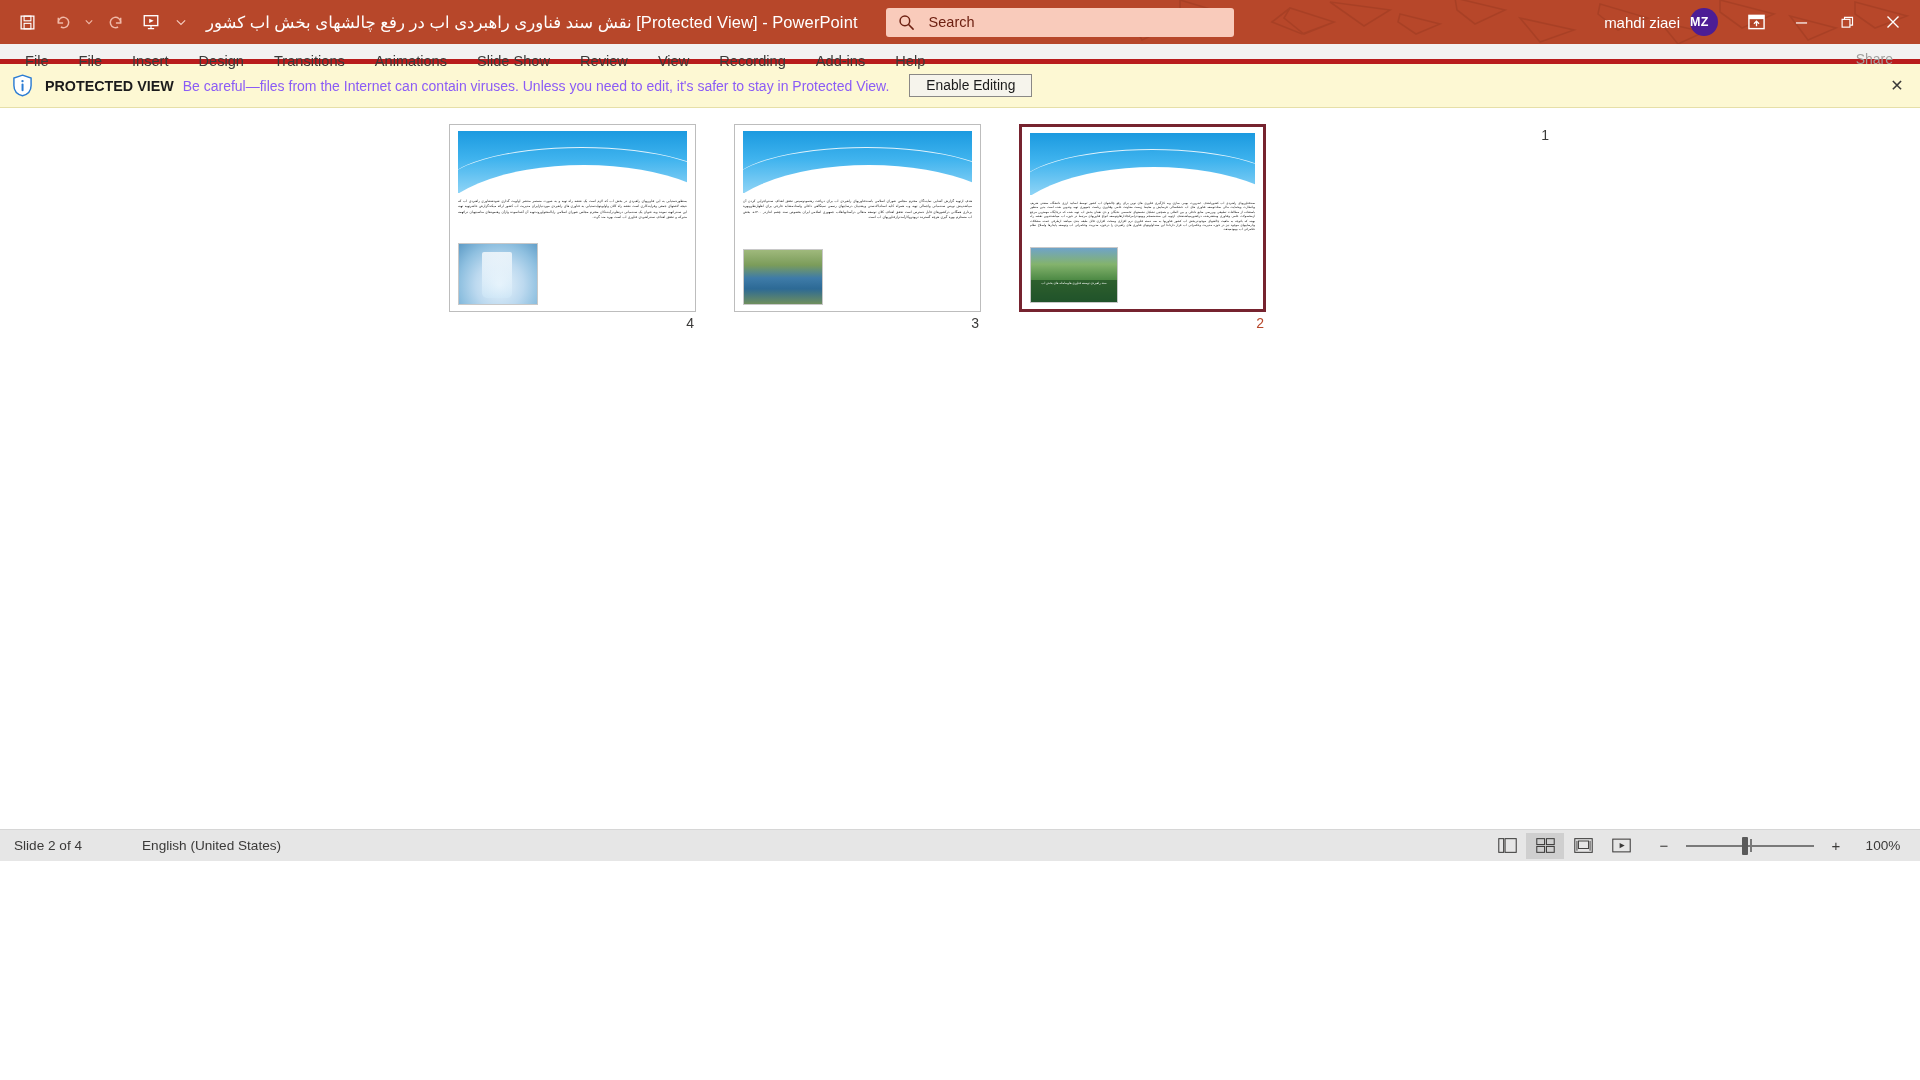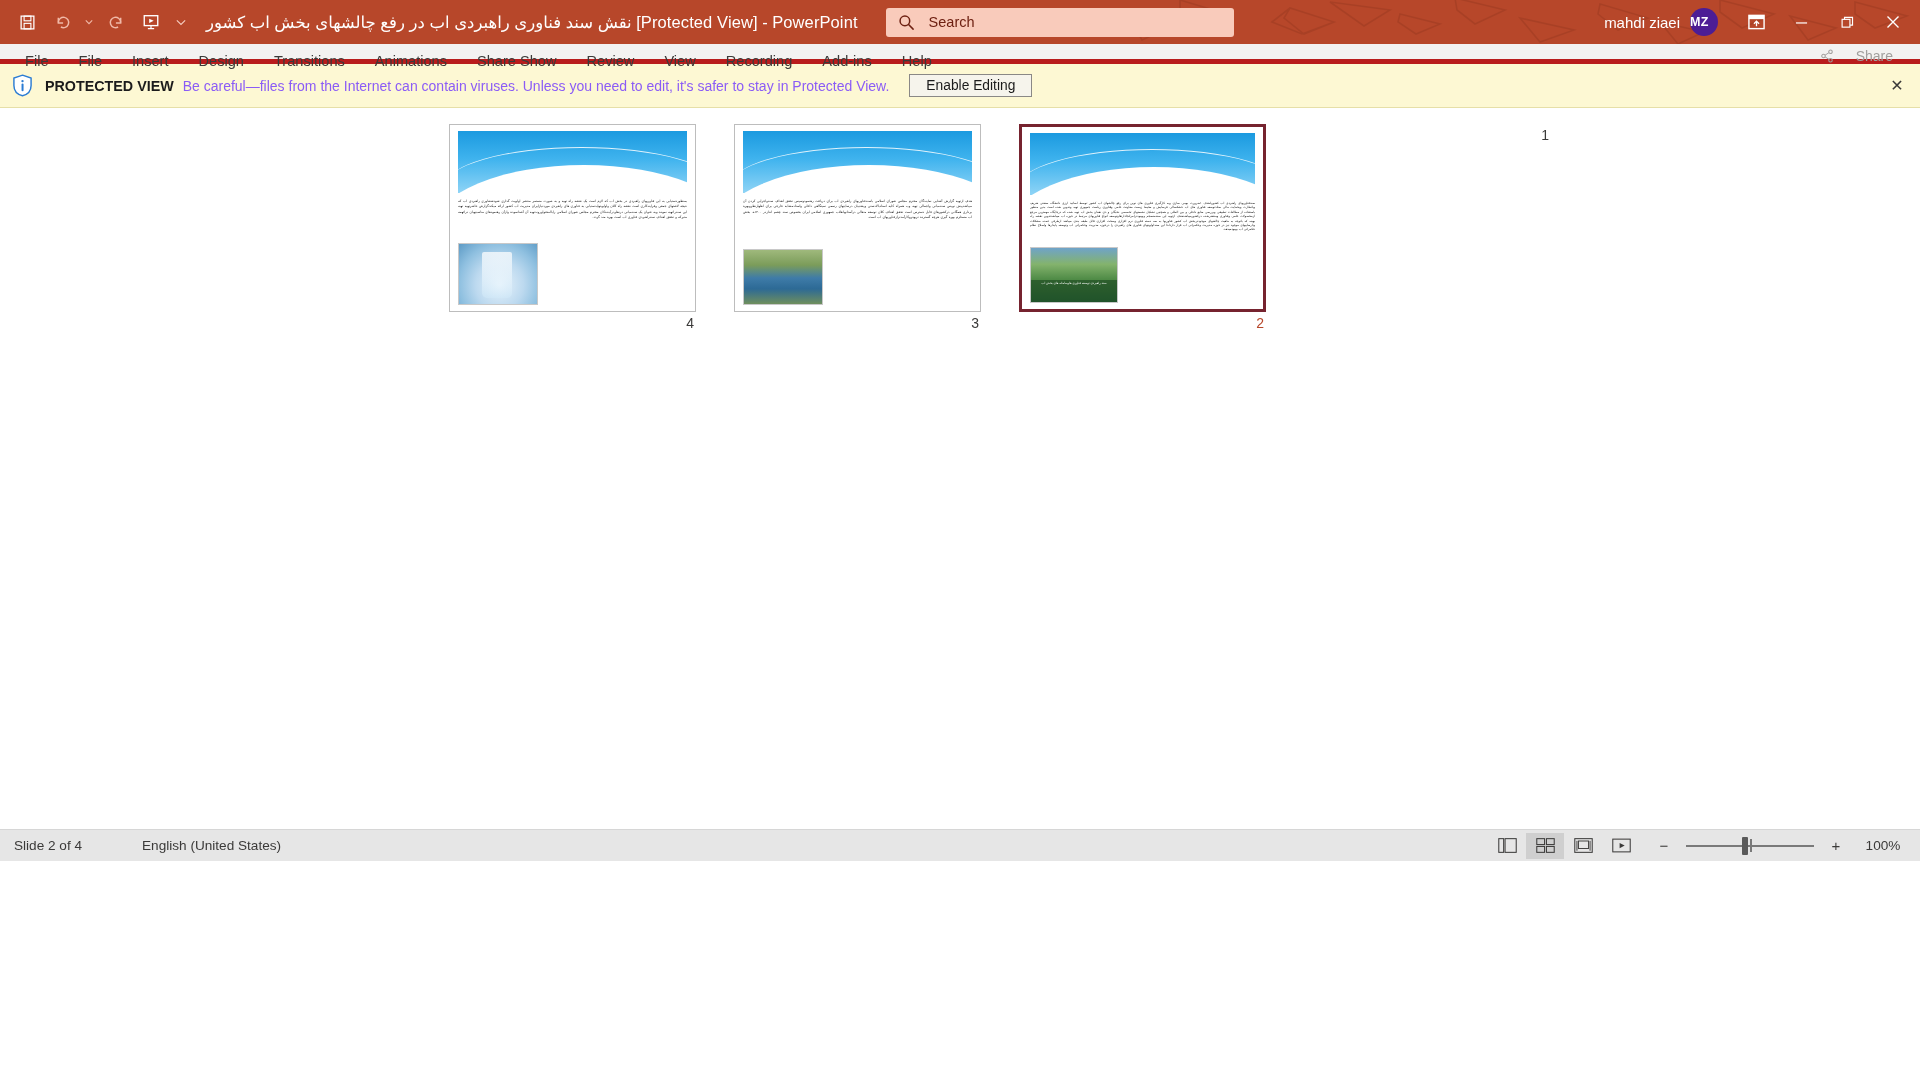--- a/index.html
+++ b/index.html
@@ -52,22 +52,22 @@
     height: 20px; background: #f3f2f1; display: flex; align-items: flex-start;
     position: relative; border-bottom: 5px solid #b91c1c;
   }
   .tabs { display: flex; align-items: center; padding-left: 10px; }
   .tab {
     font-size: 14.6px; color: #3b3a39; padding: 0 15px; height: 34px;
     display: flex; align-items: center; white-space: nowrap;
   }
   .share-btn {
     margin-left: auto; margin-right: 16px; height: 24px;
-    display: flex; align-items: center; gap: 22px; padding: 0 10px;
-    font-size: 14px; color: #a19f9d; border: 1px solid transparent;
+    display: flex; align-items: center; gap: 6px; padding: 0 10px;
+    font-size: 14px; color: #a19f9d; border: 1px solid transparent; flex-direction: column;
   }
 
   
   .pv-bar {
     height: 44px; background: #fdf8d3; border-bottom: 1px solid #e6dfa8;
     display: flex; align-items: center; padding-left: 12px;
   }
   .pv-icon { flex: 0 0 auto; margin-right: 12px; display:flex; }
   .pv-label { font-size: 14.3px; color: #1b1b1b; font-weight: 700; margin-right: 9px; white-space: nowrap; }
   .pv-msg { font-size: 14px; color: #8b5cf6; white-space: nowrap; }
@@ -317,21 +317,21 @@
     <div class="tab">
         <span>Design</span>
       </div>
     <div class="tab">
         <span>Transitions</span>
       </div>
     <div class="tab">
         <span>Animations</span>
       </div>
     <div class="tab">
-        <span>Share Show</span>
+        <span>Slide Show</span>
       </div>
     <div class="tab">
         <span>Review</span>
       </div>
     <div class="tab">
         <span>View</span>
       </div>
     <div class="tab">
         <span>Recording</span>
       </div>

